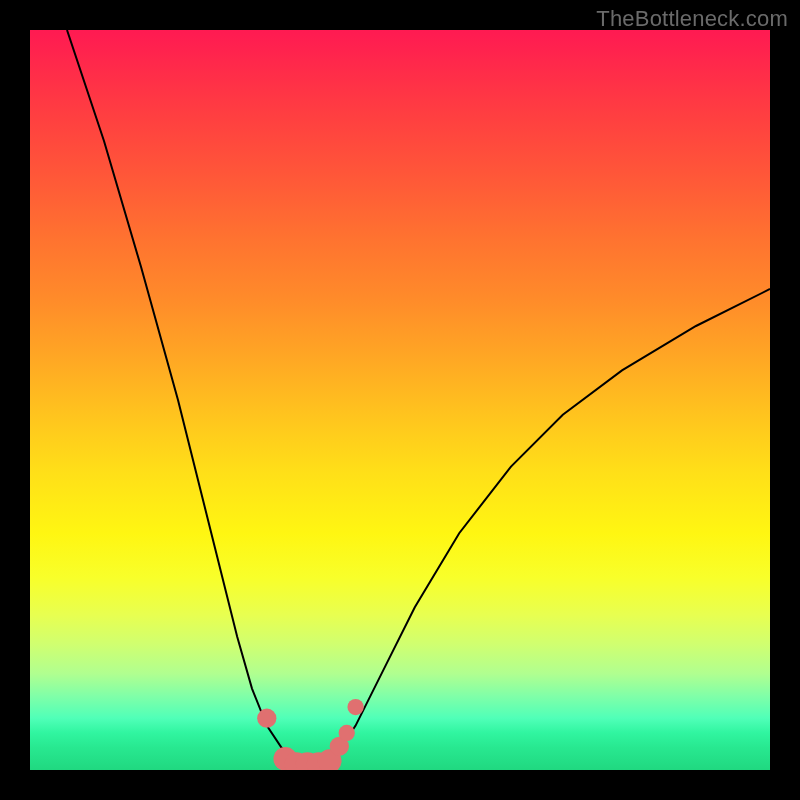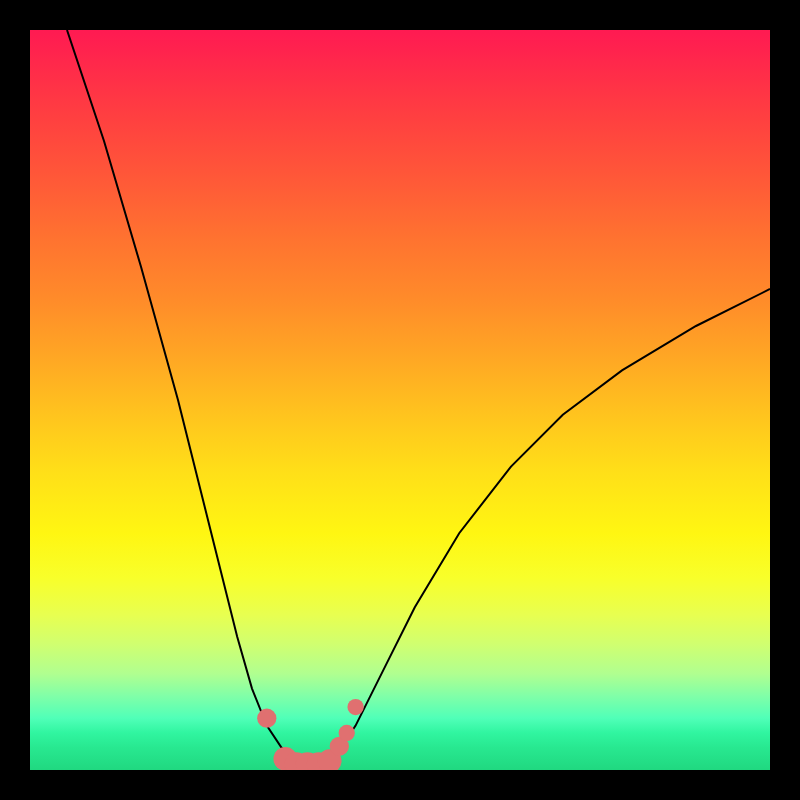--- a/index.html
+++ b/index.html
@@ -60,20 +60,21 @@
   svg.curve {
     position: absolute;
     top: 0;
     left: 0;
   }
 </style>
 </head>
 <body>
 
 <div class="frame">
+  <div class="watermark">TheBottleneck.com</div>
   <div class="plot-area">
     <svg class="curve" width="740" height="740" viewBox="0 0 100 100" preserveAspectRatio="none">
       <g>
         <path id="curve-path" fill="none" stroke="#000000" stroke-width="2" vector-effect="non-scaling-stroke" d="M5.00 0.00 L10.00 15.00 L15.00 32.00 L20.00 50.00 L25.00 70.00 L28.00 82.00 L30.00 89.00 L32.00 94.00 L34.00 97.00 L35.00 98.00 L36.00 99.00 L37.00 99.50 L38.00 99.50 L39.00 99.50 L40.00 99.00 L41.00 98.00 L42.00 97.00 L44.00 94.00 L48.00 86.00 L52.00 78.00 L58.00 68.00 L65.00 59.00 L72.00 52.00 L80.00 46.00 L90.00 40.00 L100.00 35.00"></path>
       </g>
       <g id="markers">
           <circle cx="32.00" cy="93.00" r="1.30" fill="#e07070"></circle>
           <circle cx="34.50" cy="98.50" r="1.60" fill="#e07070"></circle>
           <circle cx="36.00" cy="99.20" r="1.60" fill="#e07070"></circle>
           <circle cx="37.50" cy="99.20" r="1.60" fill="#e07070"></circle>

